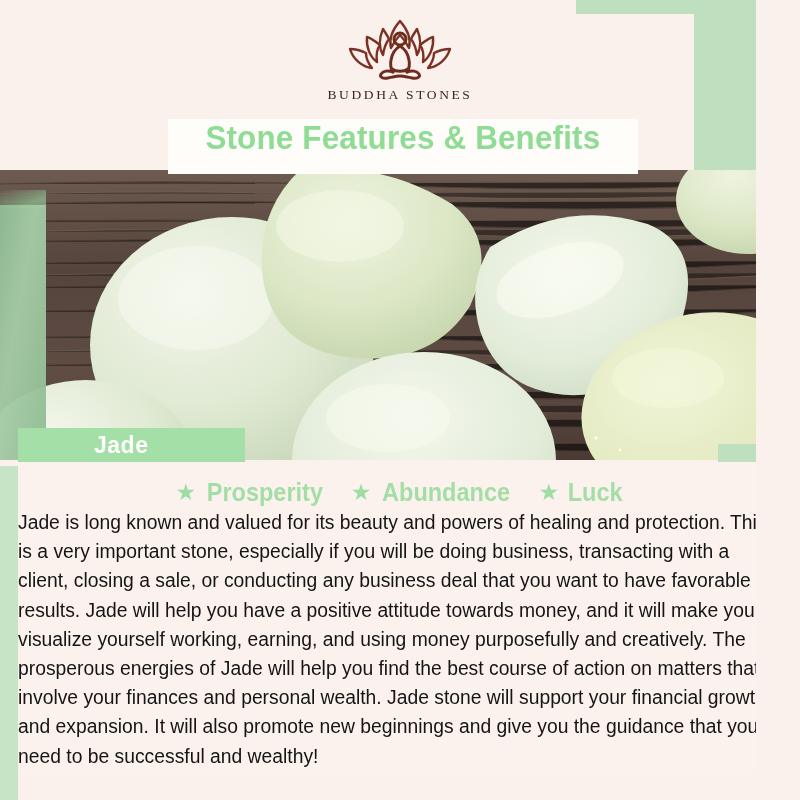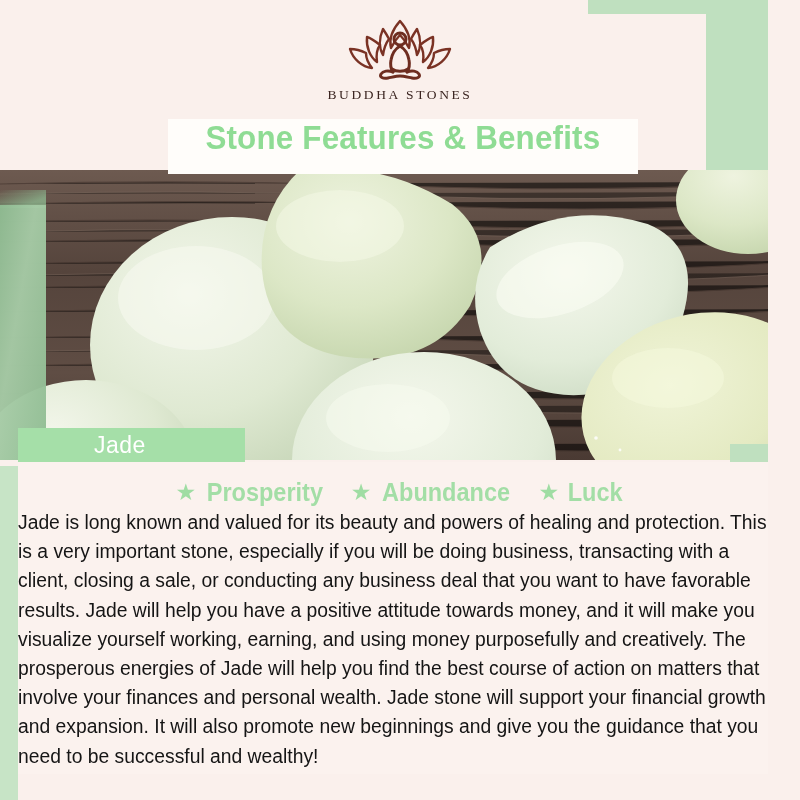--- a/index.html
+++ b/index.html
@@ -12,21 +12,20 @@
     overflow: hidden;
     font-family: "Liberation Sans", sans-serif;
     background: #faf0ec;
   }
   #page {
     position: relative;
     width: 756px;
     height: 800px;
     background: #faf0ec;
     overflow: hidden;
-    padding-left: 12px;
   }
 
   
   .band {
     position: absolute;
     pointer-events: none;
   }
   #band-top-right {
     top: 0; right: 0;
     width: 180px; height: 178px;
@@ -131,21 +130,21 @@
     width: 227px; height: 34px;
     background: #a5dfa8;
     display: flex;
     align-items: center;
     z-index: 7;
   }
   #stone-label {
     margin-left: 76px;
     color: #ffffff;
     font-size: 23px;
-    font-weight: normal;
+    font-weight: bold;
     letter-spacing: .5px;
   }
 
   
   #content-panel {
     position: absolute;
     top: 462px; left: 18px;
     width: 764px; height: 312px;
     background: #fbf2ee;
     z-index: 4;

